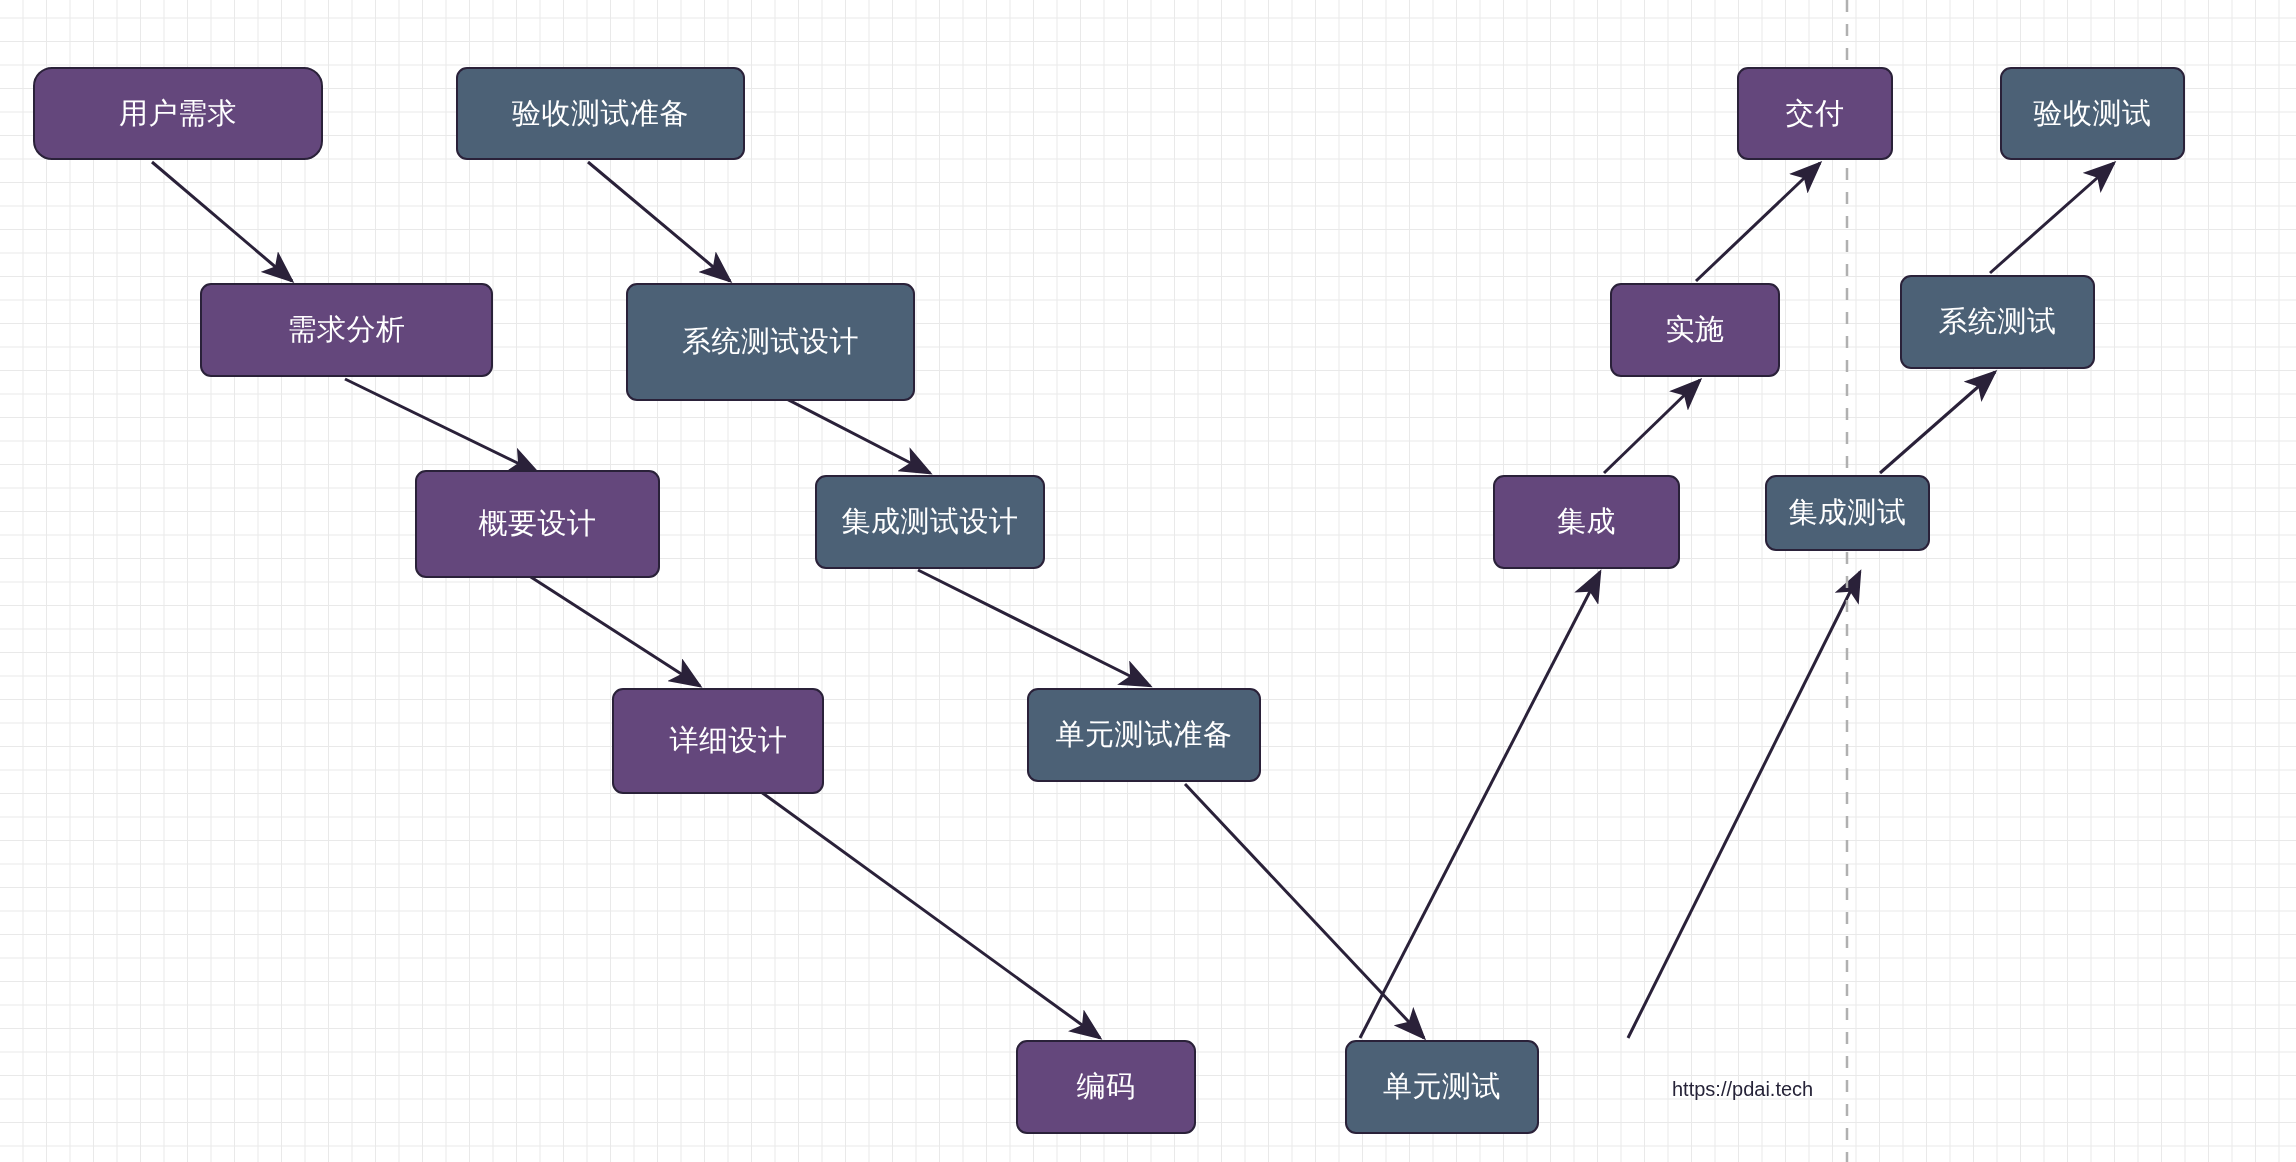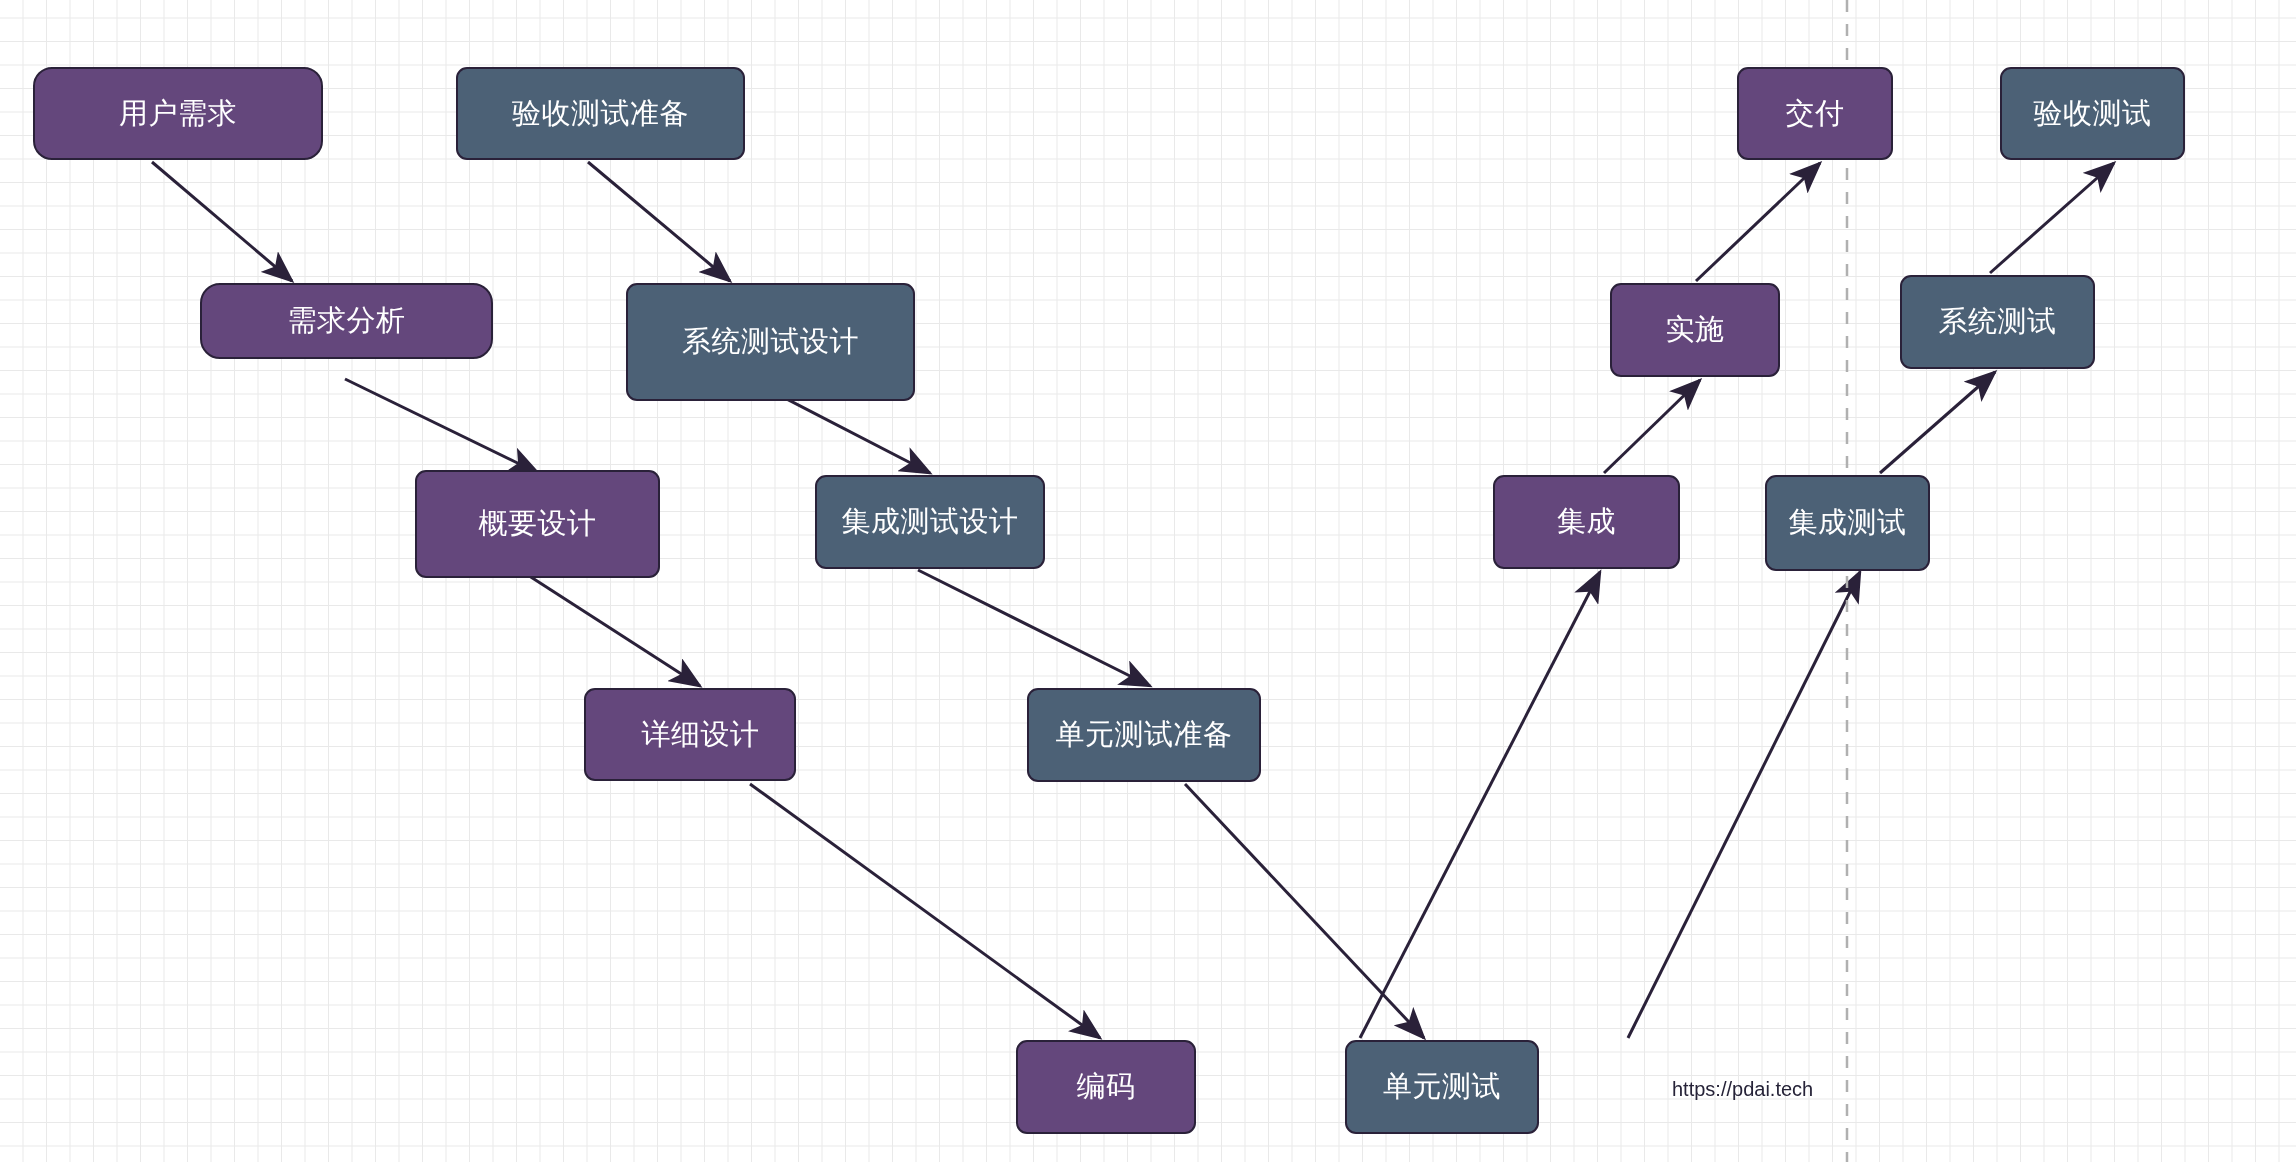--- a/index.html
+++ b/index.html
@@ -89,48 +89,48 @@
     <line id="divider-line" x1="1847" y1="0" x2="1847" y2="1162" stroke="#b0b0b0" stroke-width="2.5" stroke-dasharray="12 12"></line>
   </svg>
 
   <div id="node-layer">
       <div class="node dev" style="left: 33px; top: 67px; width: 290px; height: 93px; border-radius: 19px;">
         <span>用户需求</span>
       </div>
       <div class="node test" style="left: 456px; top: 67px; width: 289px; height: 93px;">
         <span>验收测试准备</span>
       </div>
-      <div class="node dev" style="left: 200px; top: 283px; width: 293px; height: 76px; border-radius: 20px;">
+      <div class="node dev" style="left: 200px; top: 283px; width: 293px; height: 94px;">
         <span>需求分析</span>
       </div>
       <div class="node test" style="left: 626px; top: 283px; width: 289px; height: 118px;">
         <span>系统测试设计</span>
       </div>
       <div class="node dev" style="left: 415px; top: 470px; width: 245px; height: 108px;">
         <span>概要设计</span>
       </div>
       <div class="node test" style="left: 815px; top: 475px; width: 230px; height: 94px;">
         <span>集成测试设计</span>
       </div>
-      <div class="node dev" style="left: 584px; top: 688px; width: 212px; height: 93px; padding-left: 21px;">
+      <div class="node dev" style="left: 612px; top: 688px; width: 212px; height: 106px; padding-left: 21px;">
         <span>详细设计</span>
       </div>
       <div class="node test" style="left: 1027px; top: 688px; width: 234px; height: 94px;">
         <span>单元测试准备</span>
       </div>
       <div class="node dev" style="left: 1016px; top: 1040px; width: 180px; height: 94px;">
         <span>编码</span>
       </div>
       <div class="node test" style="left: 1345px; top: 1040px; width: 194px; height: 94px;">
         <span>单元测试</span>
       </div>
       <div class="node dev" style="left: 1493px; top: 475px; width: 187px; height: 94px;">
         <span>集成</span>
       </div>
-      <div class="node test" style="left: 1765px; top: 475px; width: 165px; height: 96px;">
+      <div class="node test" style="left: 1765px; top: 475px; width: 165px; height: 76px;">
         <span>集成测试</span>
       </div>
       <div class="node dev" style="left: 1610px; top: 283px; width: 170px; height: 94px;">
         <span>实施</span>
       </div>
       <div class="node test" style="left: 1900px; top: 275px; width: 195px; height: 94px;">
         <span>系统测试</span>
       </div>
       <div class="node dev" style="left: 1737px; top: 67px; width: 156px; height: 93px;">
         <span>交付</span>

